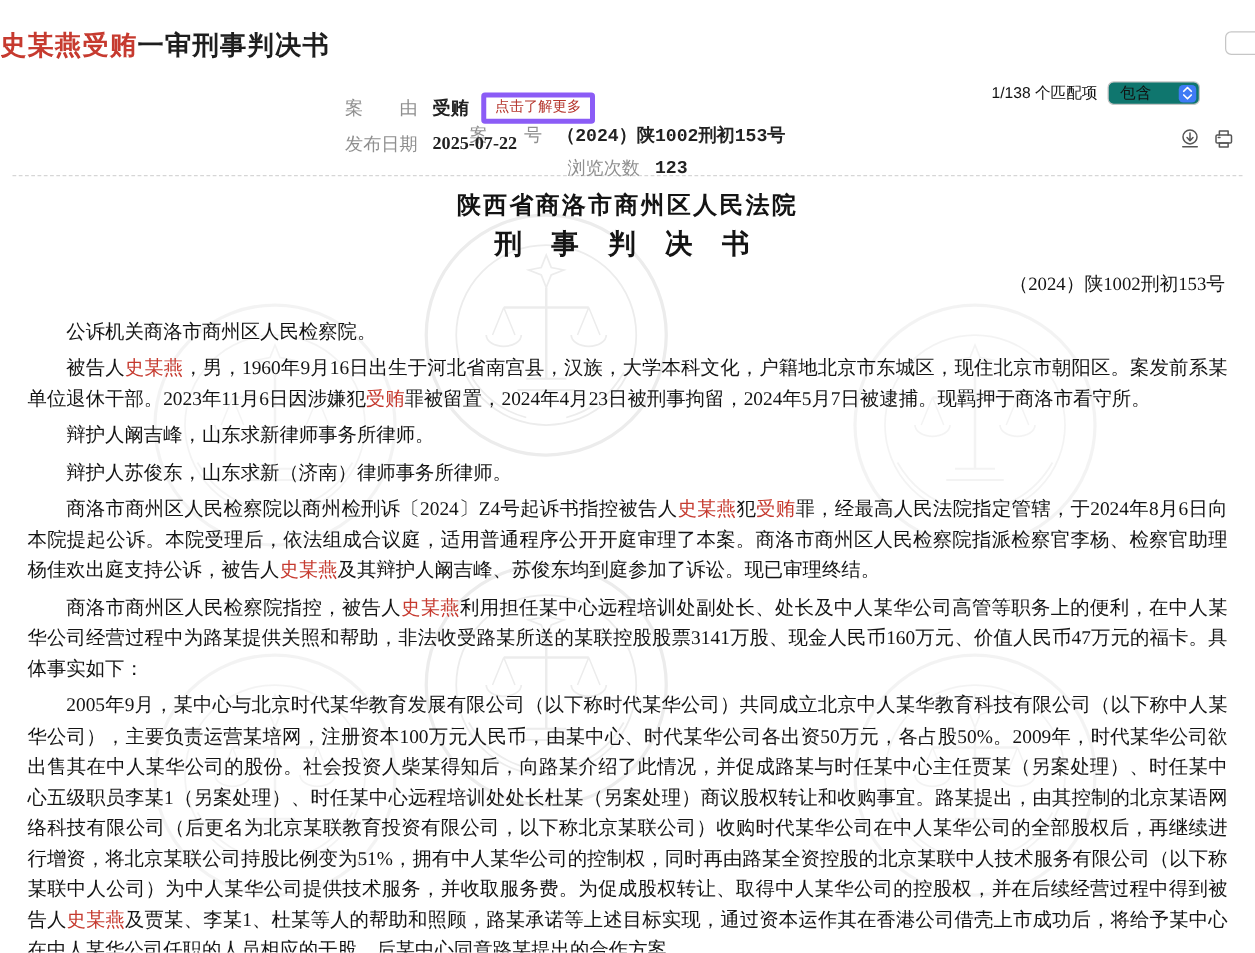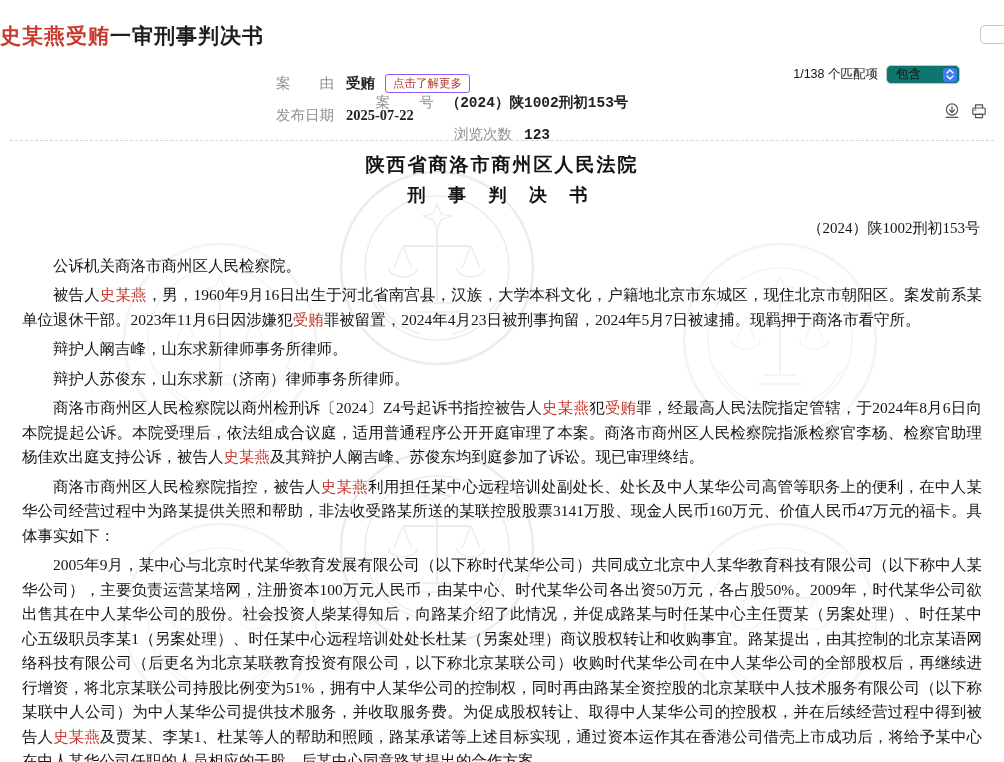--- a/index.html
+++ b/index.html
@@ -57,40 +57,40 @@
     padding-bottom:12px; border-bottom:1px dashed #d6d6d6;
     font-family:"Liberation Serif","DejaVu Serif",serif; font-size:14.5px;
   }
   .meta-row { display:flex; align-items:center; margin-top:10px; height:22px;flex-direction:column; }
   .meta-col-left { width:452px; display:flex; align-items:center; }
   .meta-col-right { flex:1; display:flex; align-items:center;font-family:Liberation Mono, monospace; }
   .meta-label { color:#8f8f8f; margin-right:12px; white-space:pre; }
   .meta-value { font-weight:bold; color:#222; }
   .learn-more {
     margin-left:10px; font-size:11.5px; line-height:1.3;
-    color:#b5352c; border:1px solid #8b5cf6; background:#fff;
+    color:#b5352c; border:4px solid #8b5cf6; background:#fff;
     border-radius:3px; padding:1px 7px; cursor:pointer;
     font-family:"Liberation Serif","DejaVu Serif",serif;
   }
   .meta-icons { position:absolute; right:6px; top:28px; display:flex; gap:9px; }
   .meta-icons svg { cursor:pointer; }
 
   
   .doc {
     margin:10px 22px 0;
     font-family:"Liberation Serif","DejaVu Serif",serif;
     font-size:15.5px; line-height:24.5px; color:#141414;
     text-align:justify;
   }
   .court-name {
     text-align:center; font-size:19px; font-weight:bold;
     letter-spacing:2px; margin:12px 0 2px;
   }
   .doc-type {
-    text-align:center; font-size:18px; font-weight:bold;
+    text-align:center; font-size:22px; font-weight:bold;
     letter-spacing:9px; margin:5px 0 2px;
   }
   .caseno { text-align:right; margin:9px 2px 13px 0; font-size:15px; }
   .para { margin:0 0 5px; text-indent:2em; }
 </style>
 </head>
 <body>
 
 <svg class="watermark" viewBox="0 0 1004 762" xmlns="http://www.w3.org/2000/svg">
   <defs>

